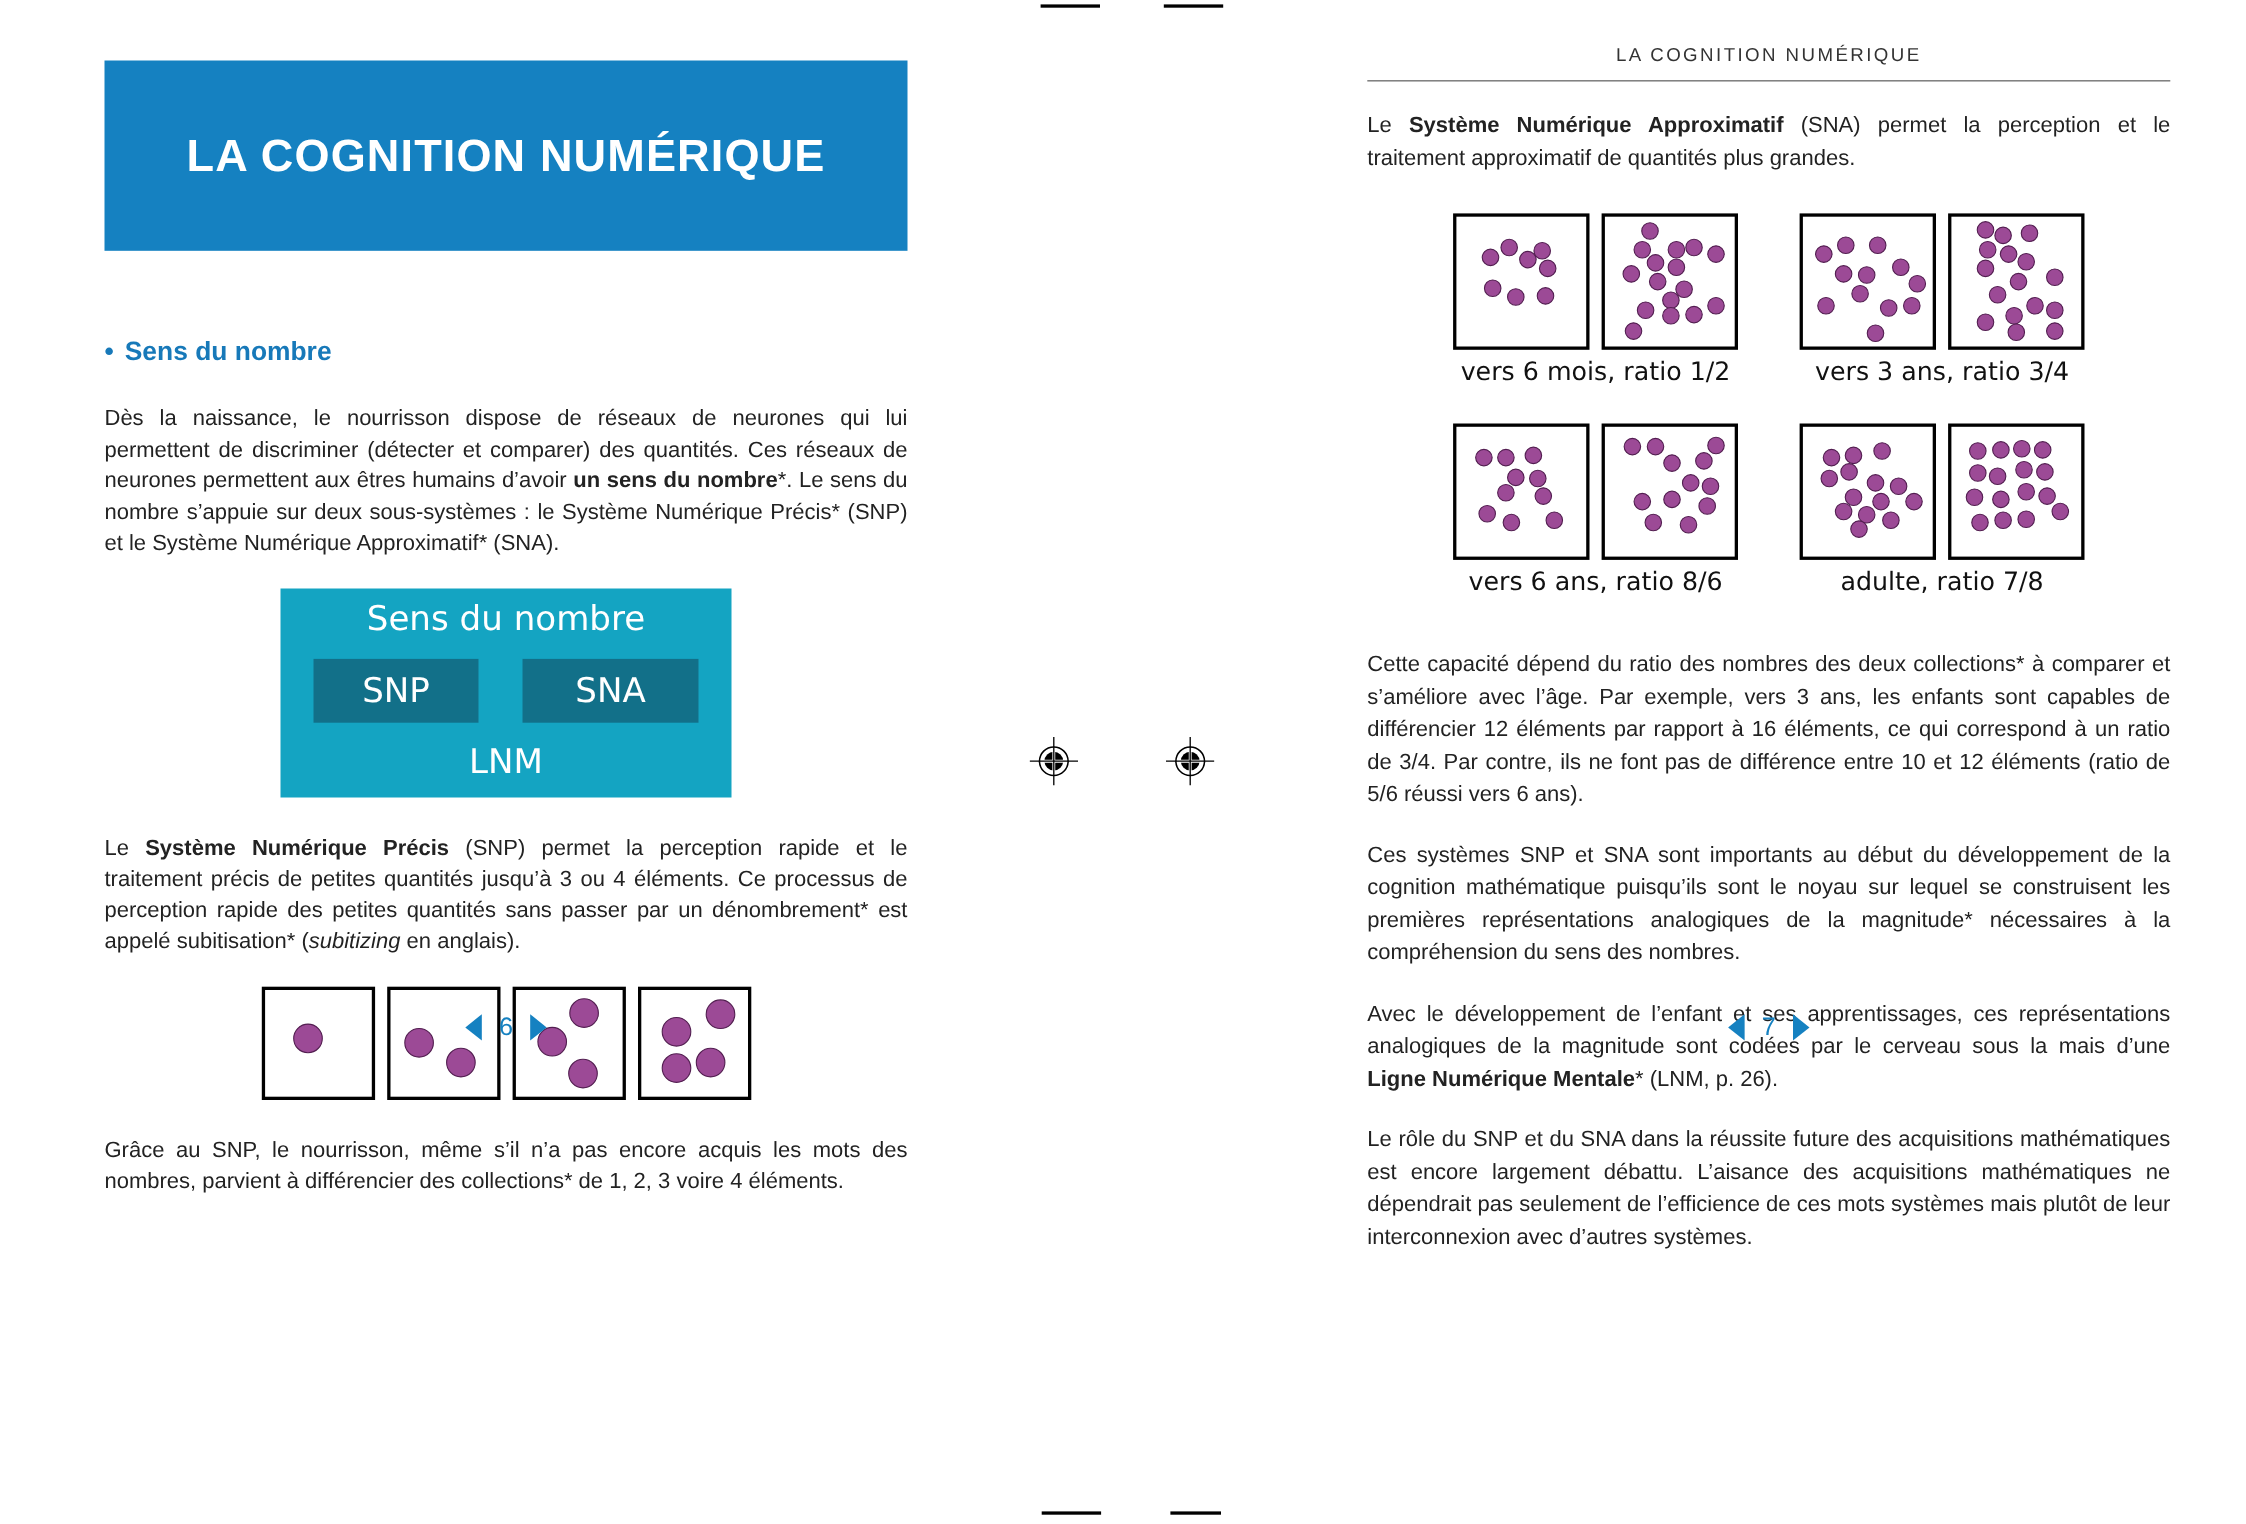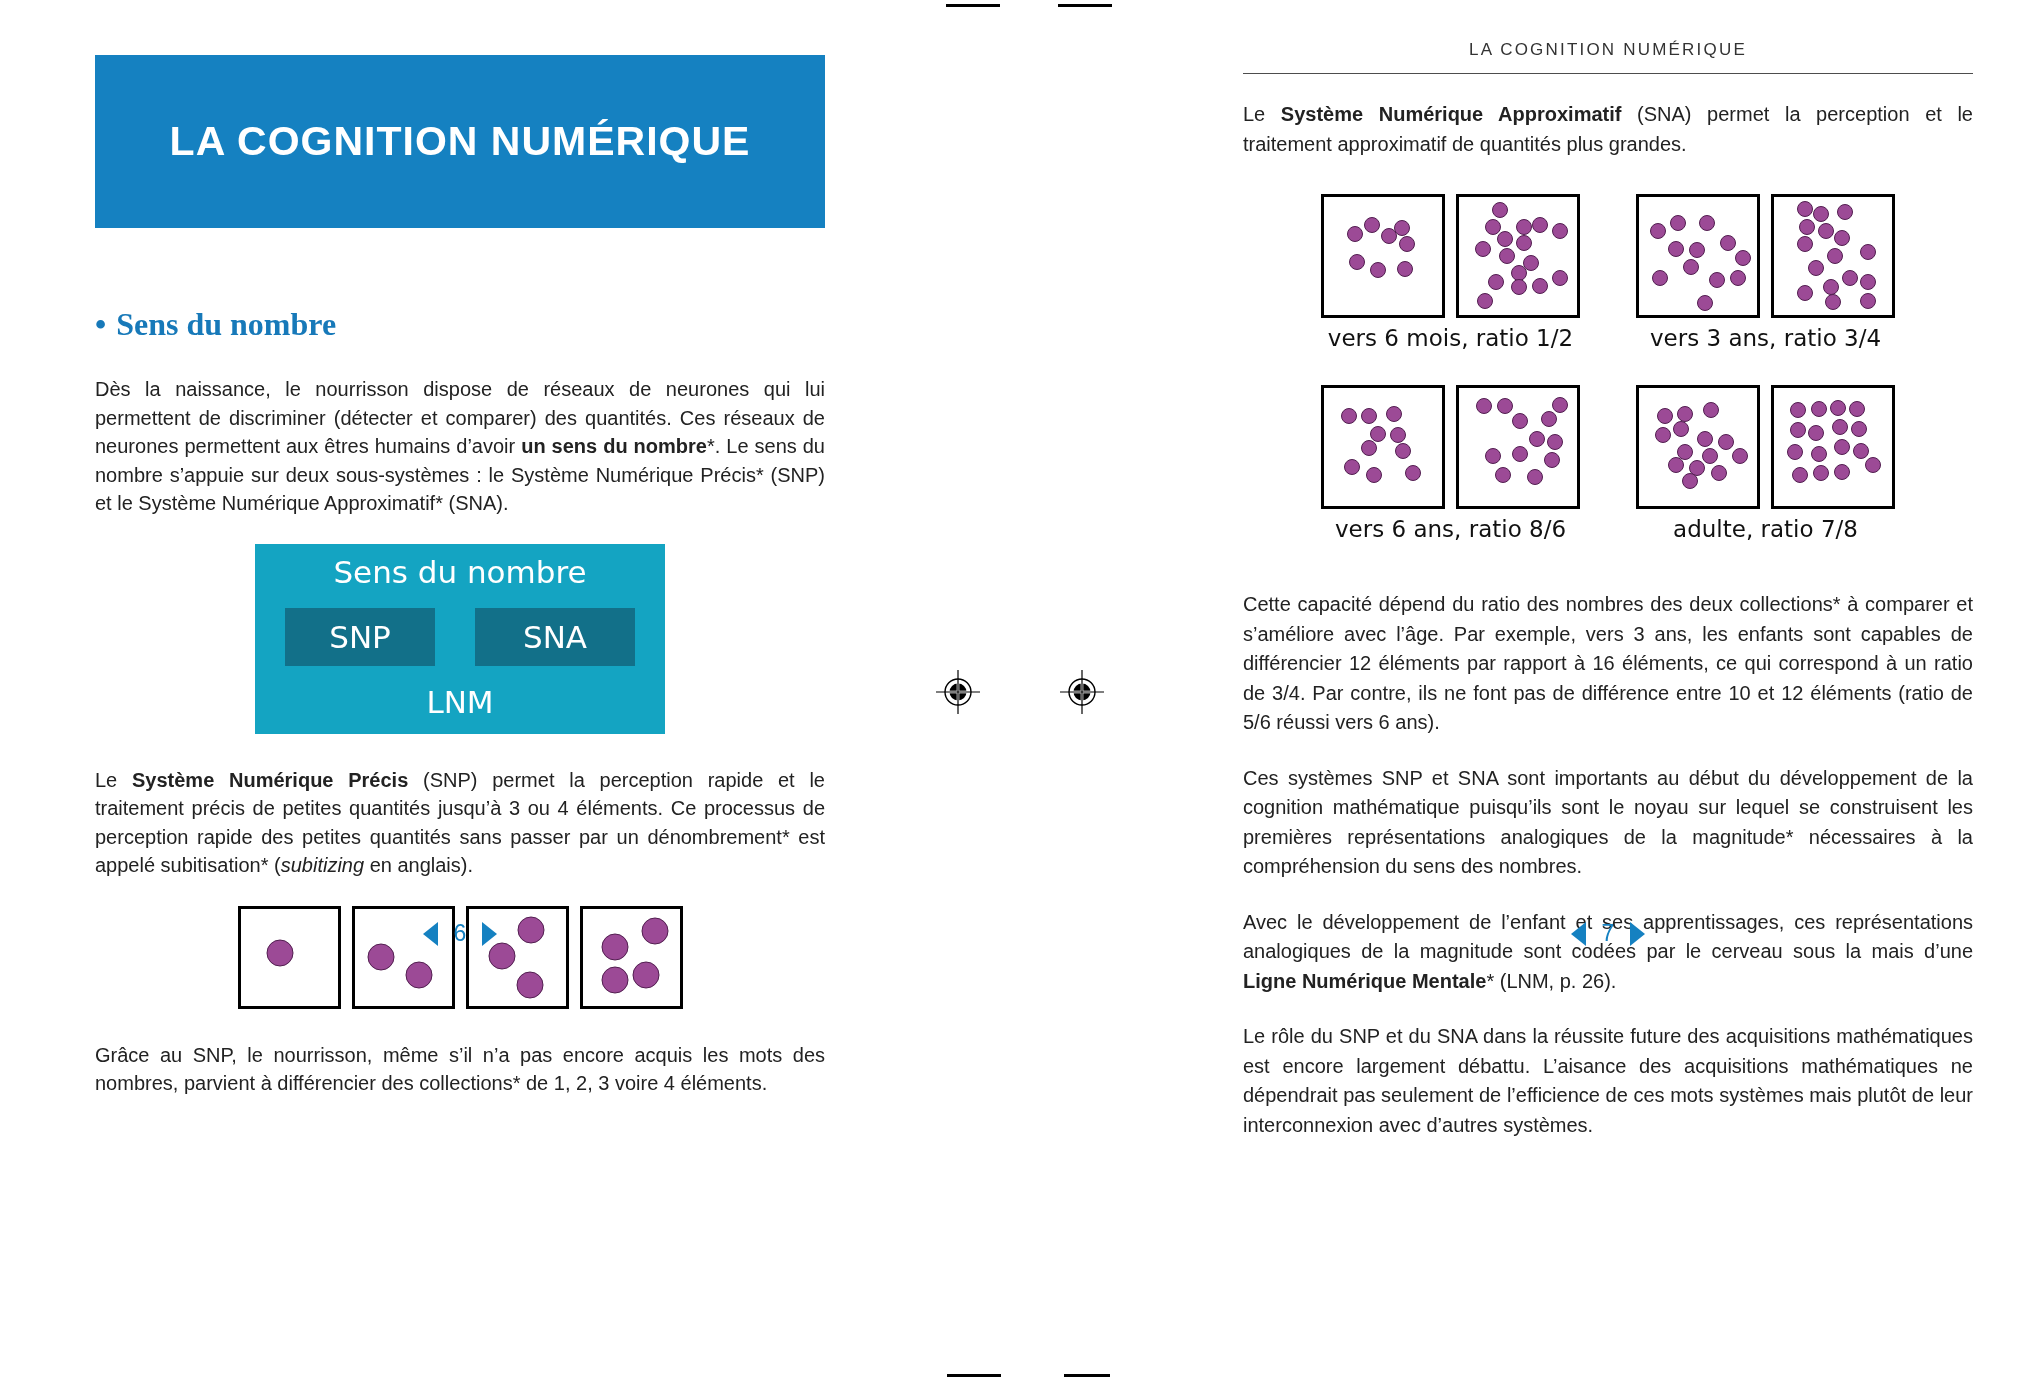--- a/index.html
+++ b/index.html
@@ -14,21 +14,21 @@
   
   .banner{
     margin-top:55px;height:173px;background:var(--banner-blue,#1581c1);
     display:flex;align-items:center;justify-content:center;
   }
   .banner h1{
     margin:0;color:#fff;font-size:41px;font-weight:bold;letter-spacing:1px;white-space:nowrap;
   }
   .section-head{
     margin:78px 0 0 0;color:var(--heading-blue,#1779b9);
-    font-size:32px;font-weight:bold;font-family:Liberation Serif, serif;
+    font-size:24px;font-weight:bold;
   }
   .section-head .bullet{margin-right:10px;}
   p.body-text{
     text-align:justify;font-size:20px;line-height:28.5px;margin:0;
   }
   #left-page p.body-text{margin-top:32px;}
   .b{font-weight:bold;}
   .i{font-style:italic;}
 
   .teal-box{

